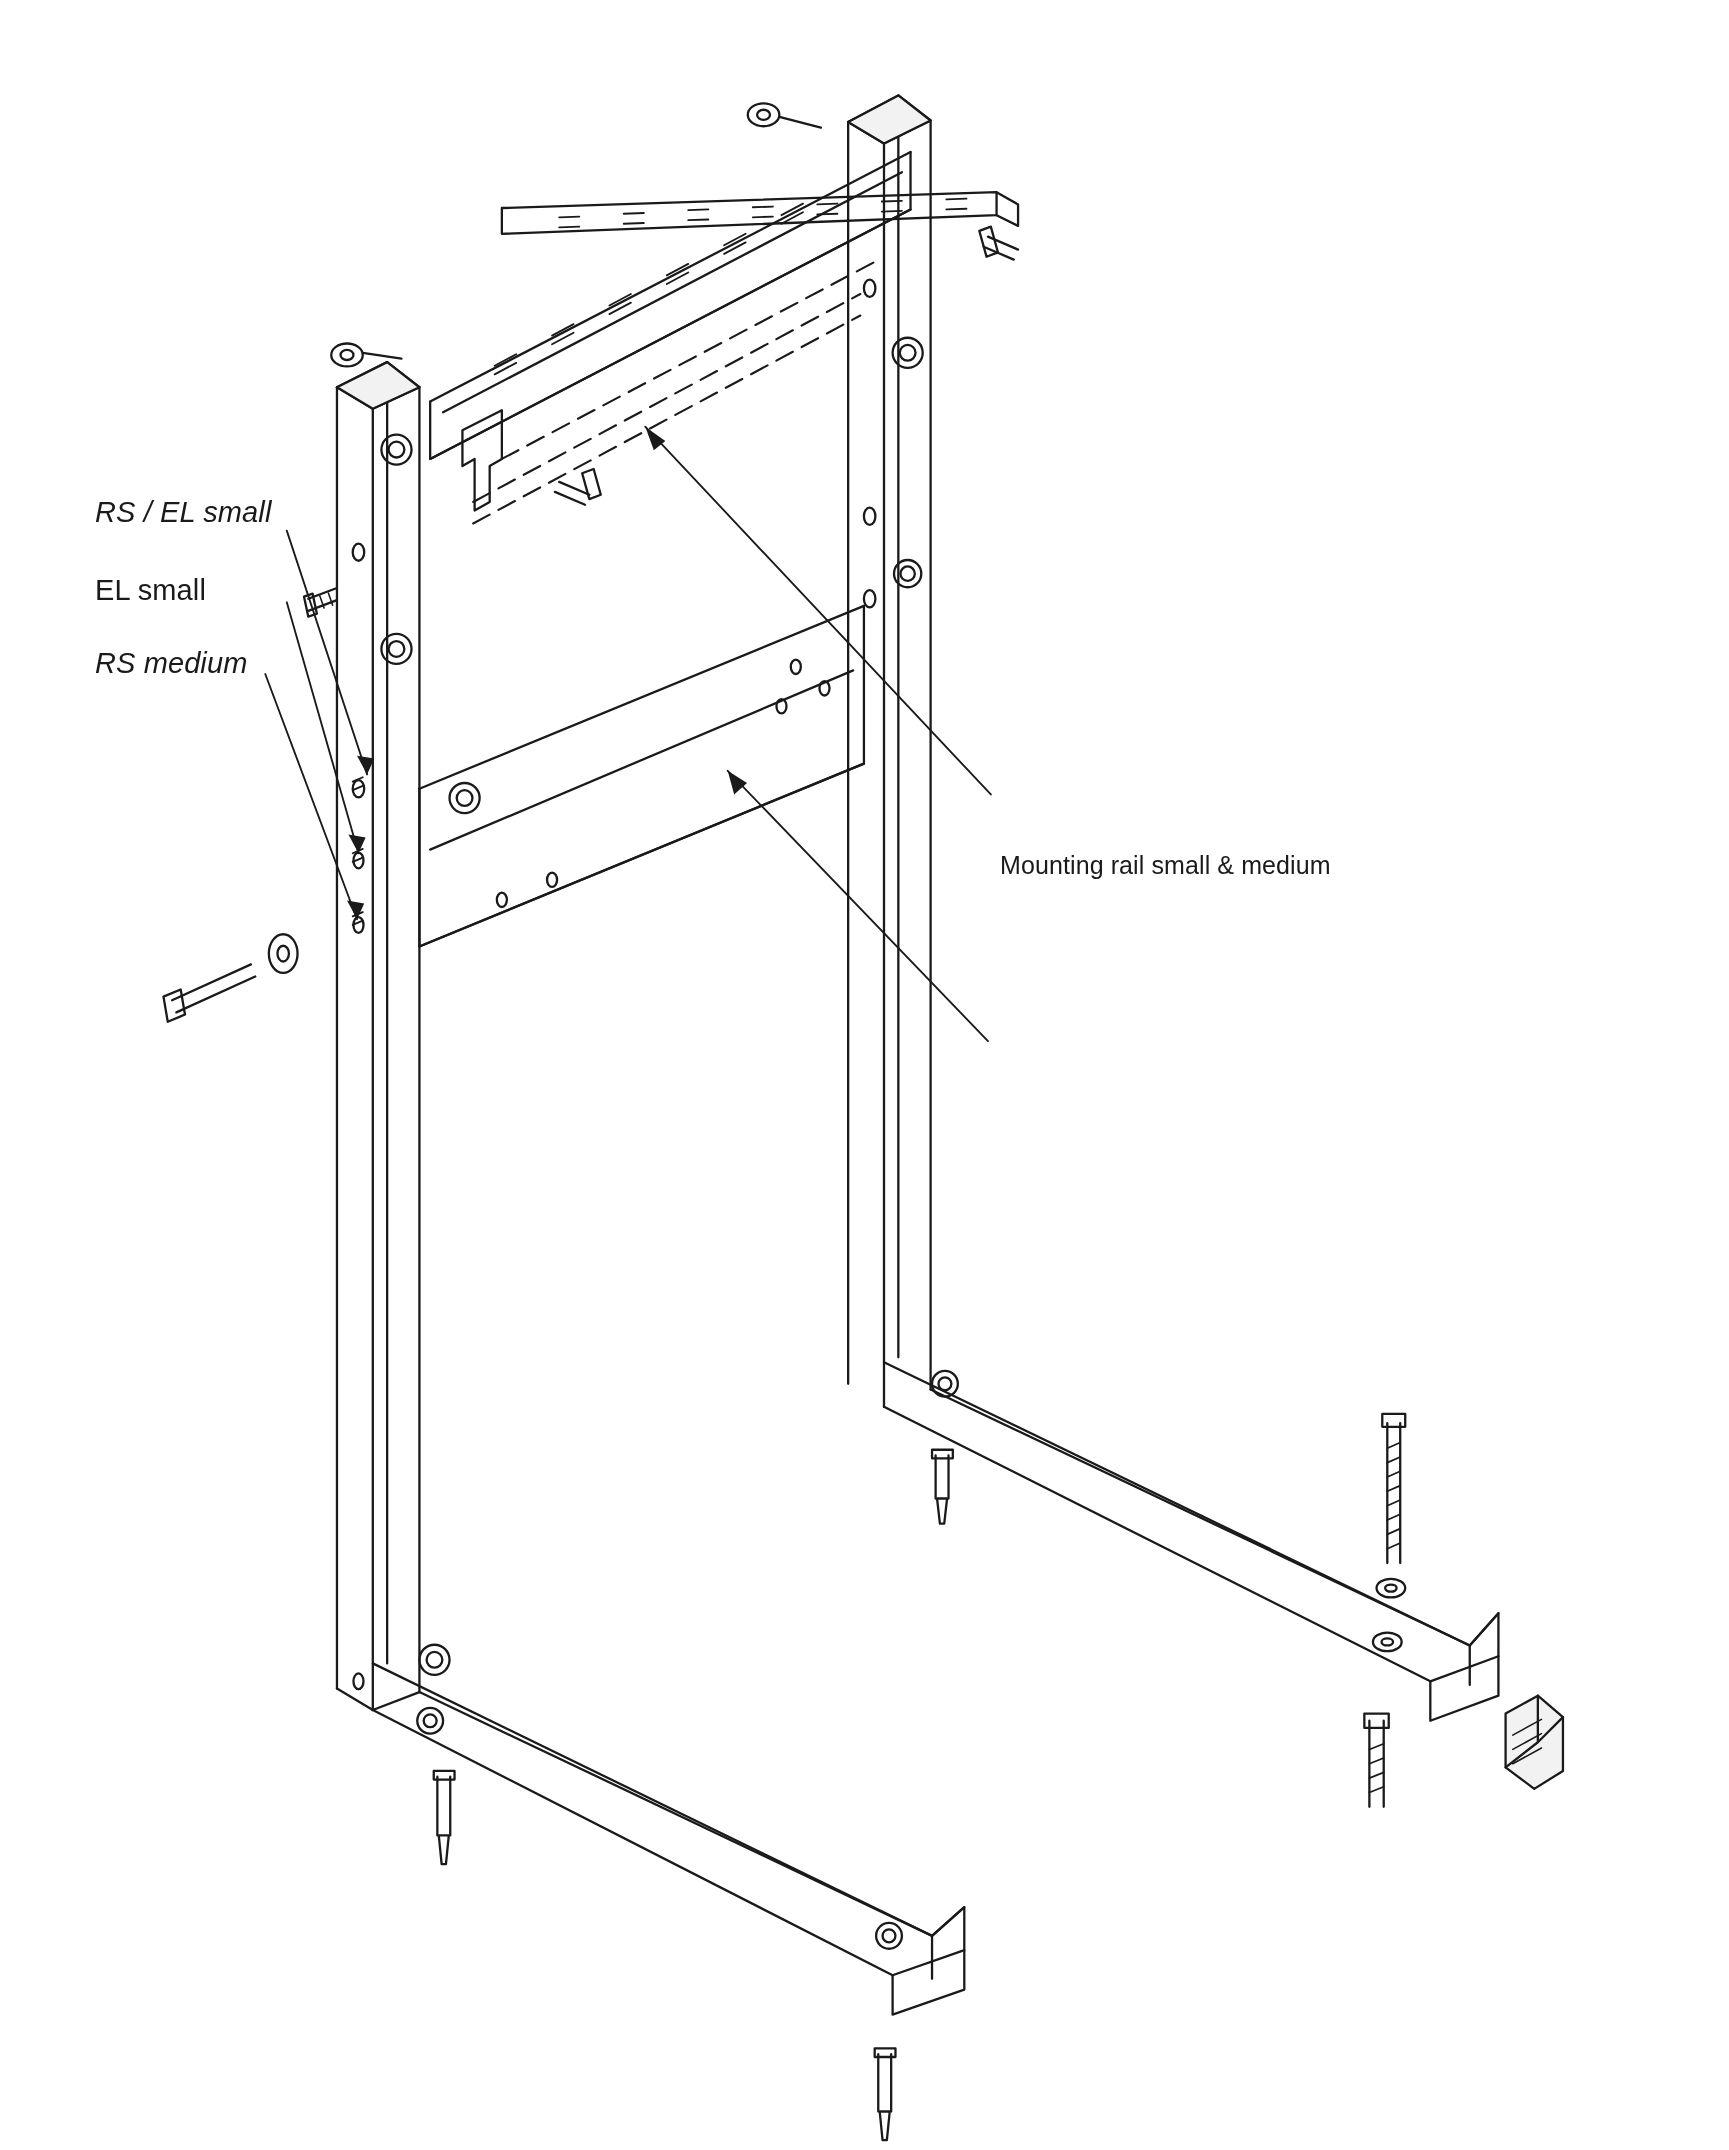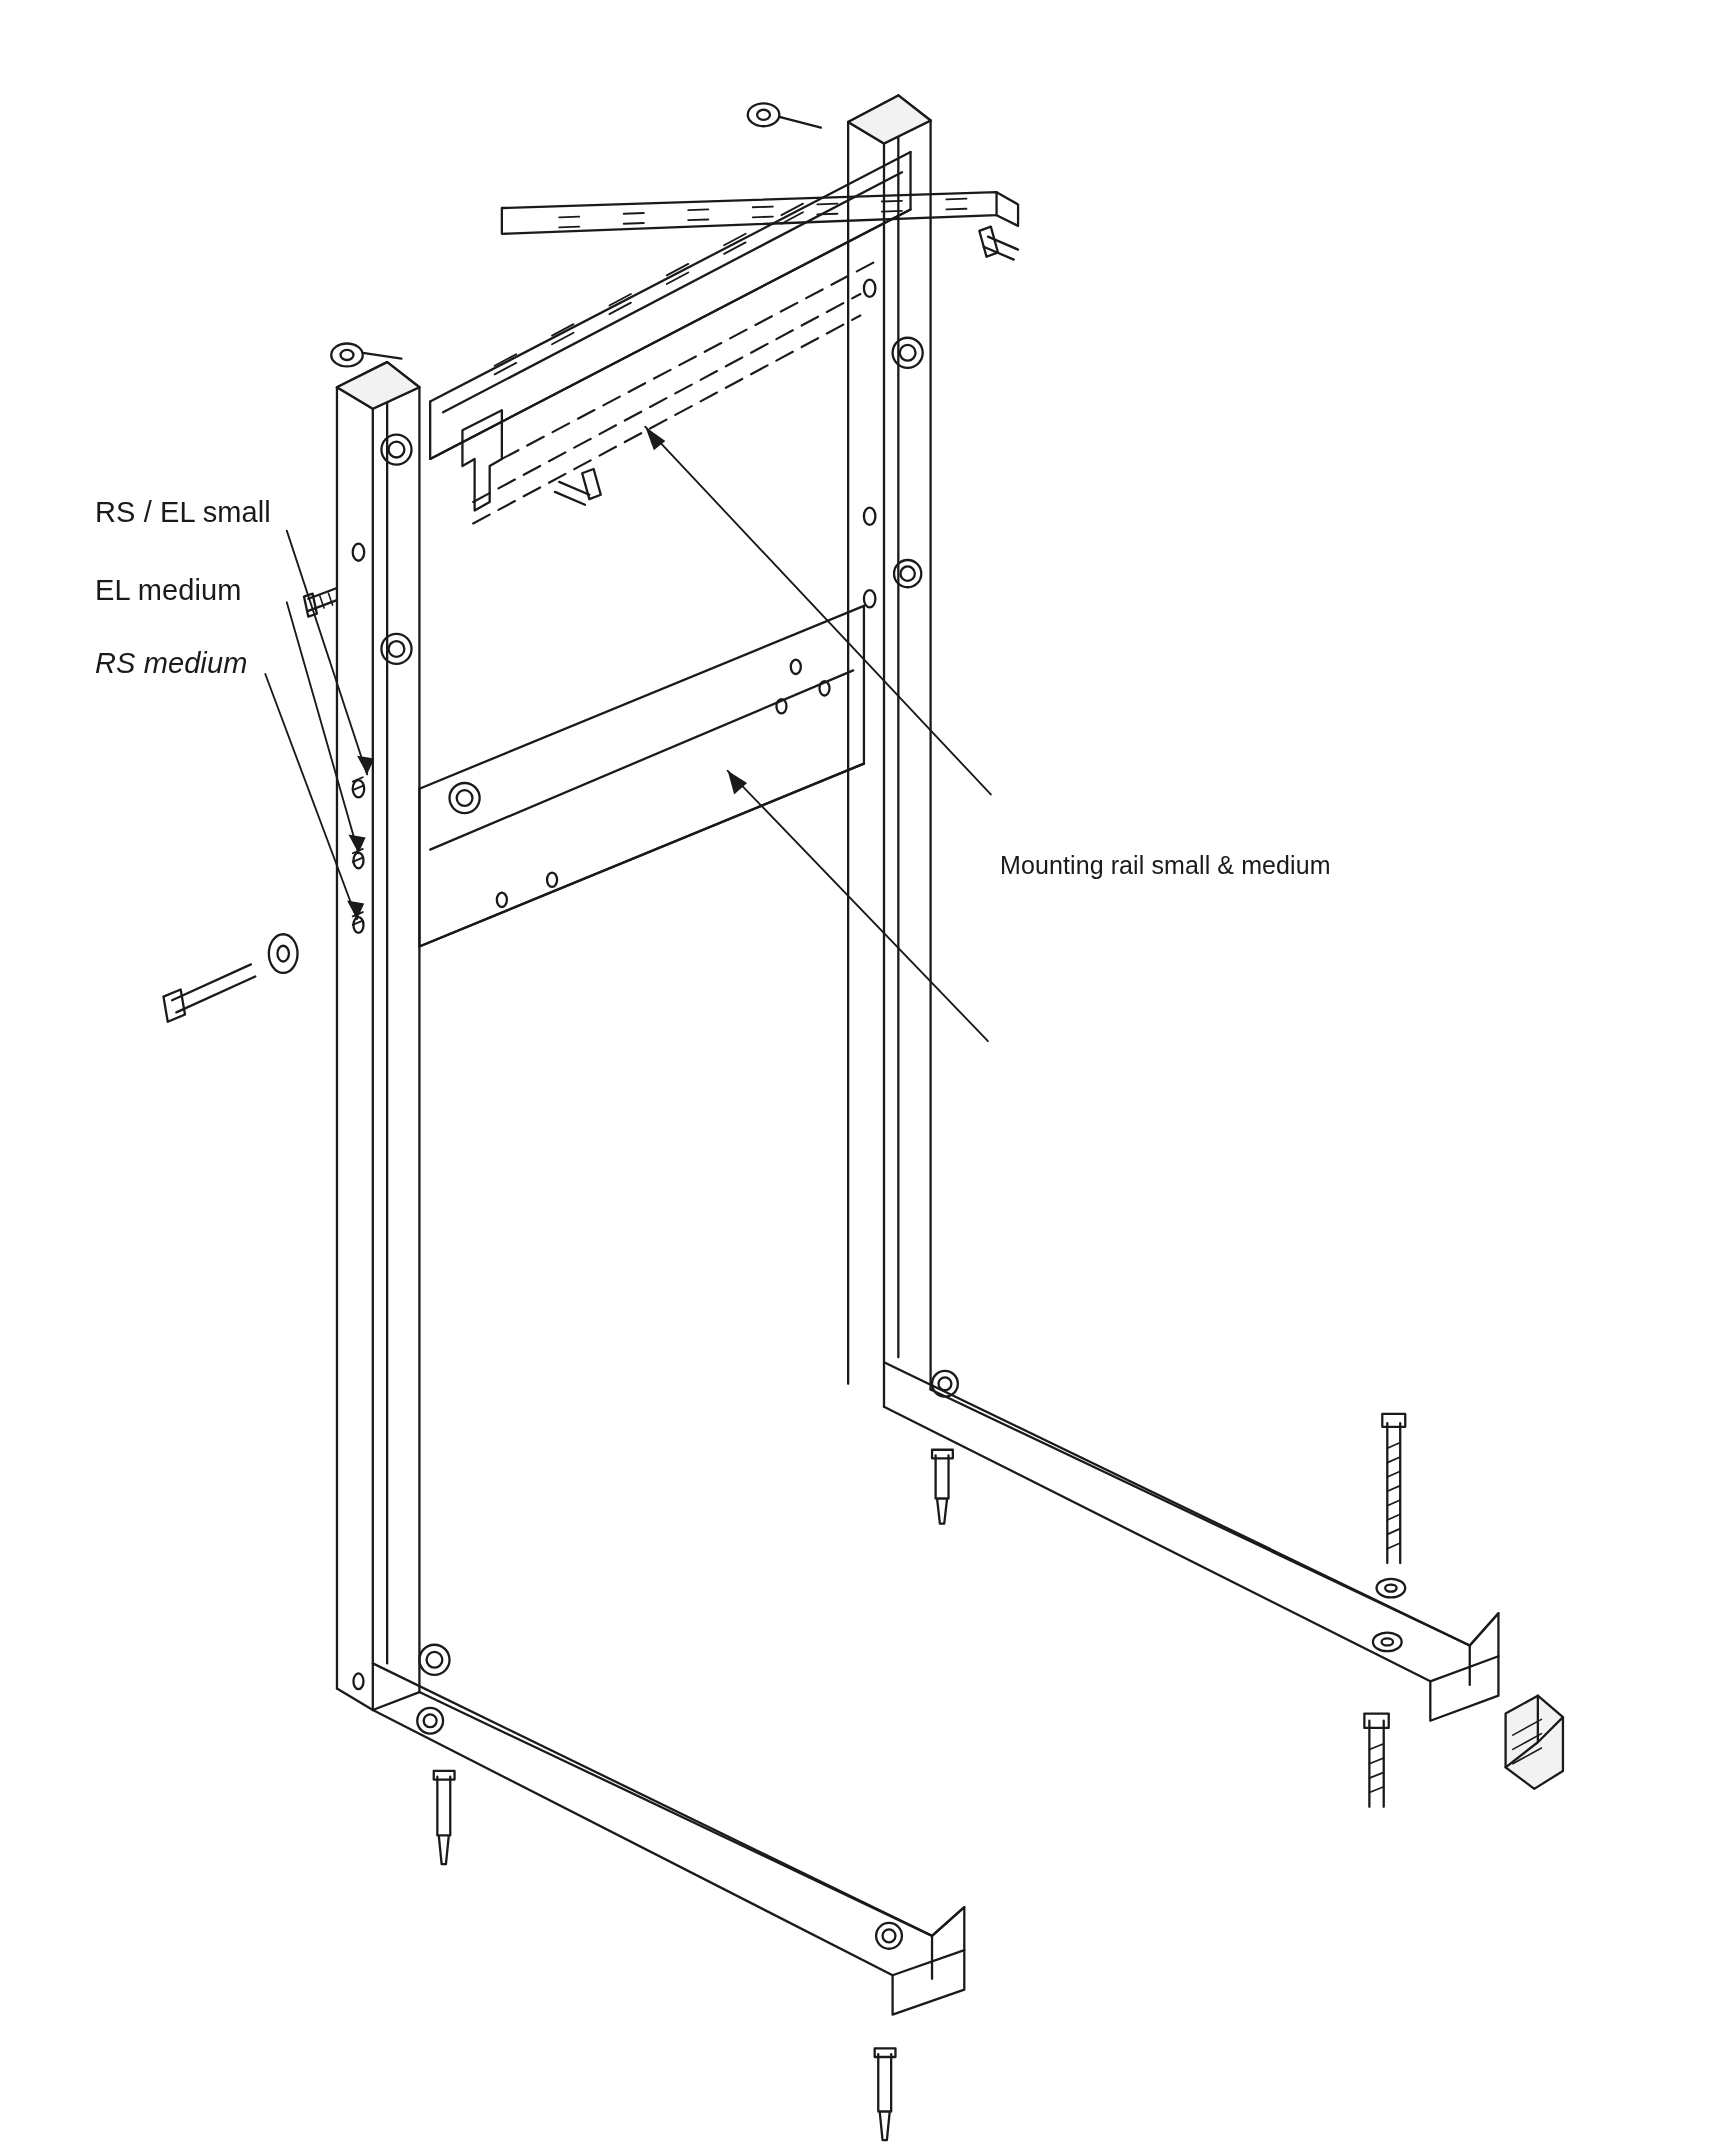--- a/index.html
+++ b/index.html
@@ -242,23 +242,23 @@
         <path d="M900,595 L928,615 L912,628 Z"></path>
         <path d="M1015,1075 L1042,1092 L1024,1108 Z"></path>
         <path d="M512,1080 L498,1054 L522,1058 Z"></path>
         <path d="M500,1190 L486,1164 L510,1168 Z"></path>
         <path d="M498,1282 L484,1256 L508,1260 Z"></path>
       </g>
 
     </g>
   </svg>
 
-  <div class="lbl lbl-left" style="left:95px; top:493px;">RS / EL small</div>
-
-  <div class="lbl lbl-left" style="left:95px; top:571px;">EL medium</div>
+  <div class="lbl lbl-left" style="left:95px; top:493px;font-style:italic;">RS / EL small</div>
+
+  <div class="lbl lbl-left" style="left:95px; top:571px;">EL small</div>
 
   <div class="lbl lbl-left" style="left:95px; top:644px;font-style:italic;">RS medium</div>
 
   <div class="lbl lbl-right" style="left:1000px; top:774px;">
     <div>Mounting rail small &amp; medium</div>
   </div>
 
 
 </div>
 

